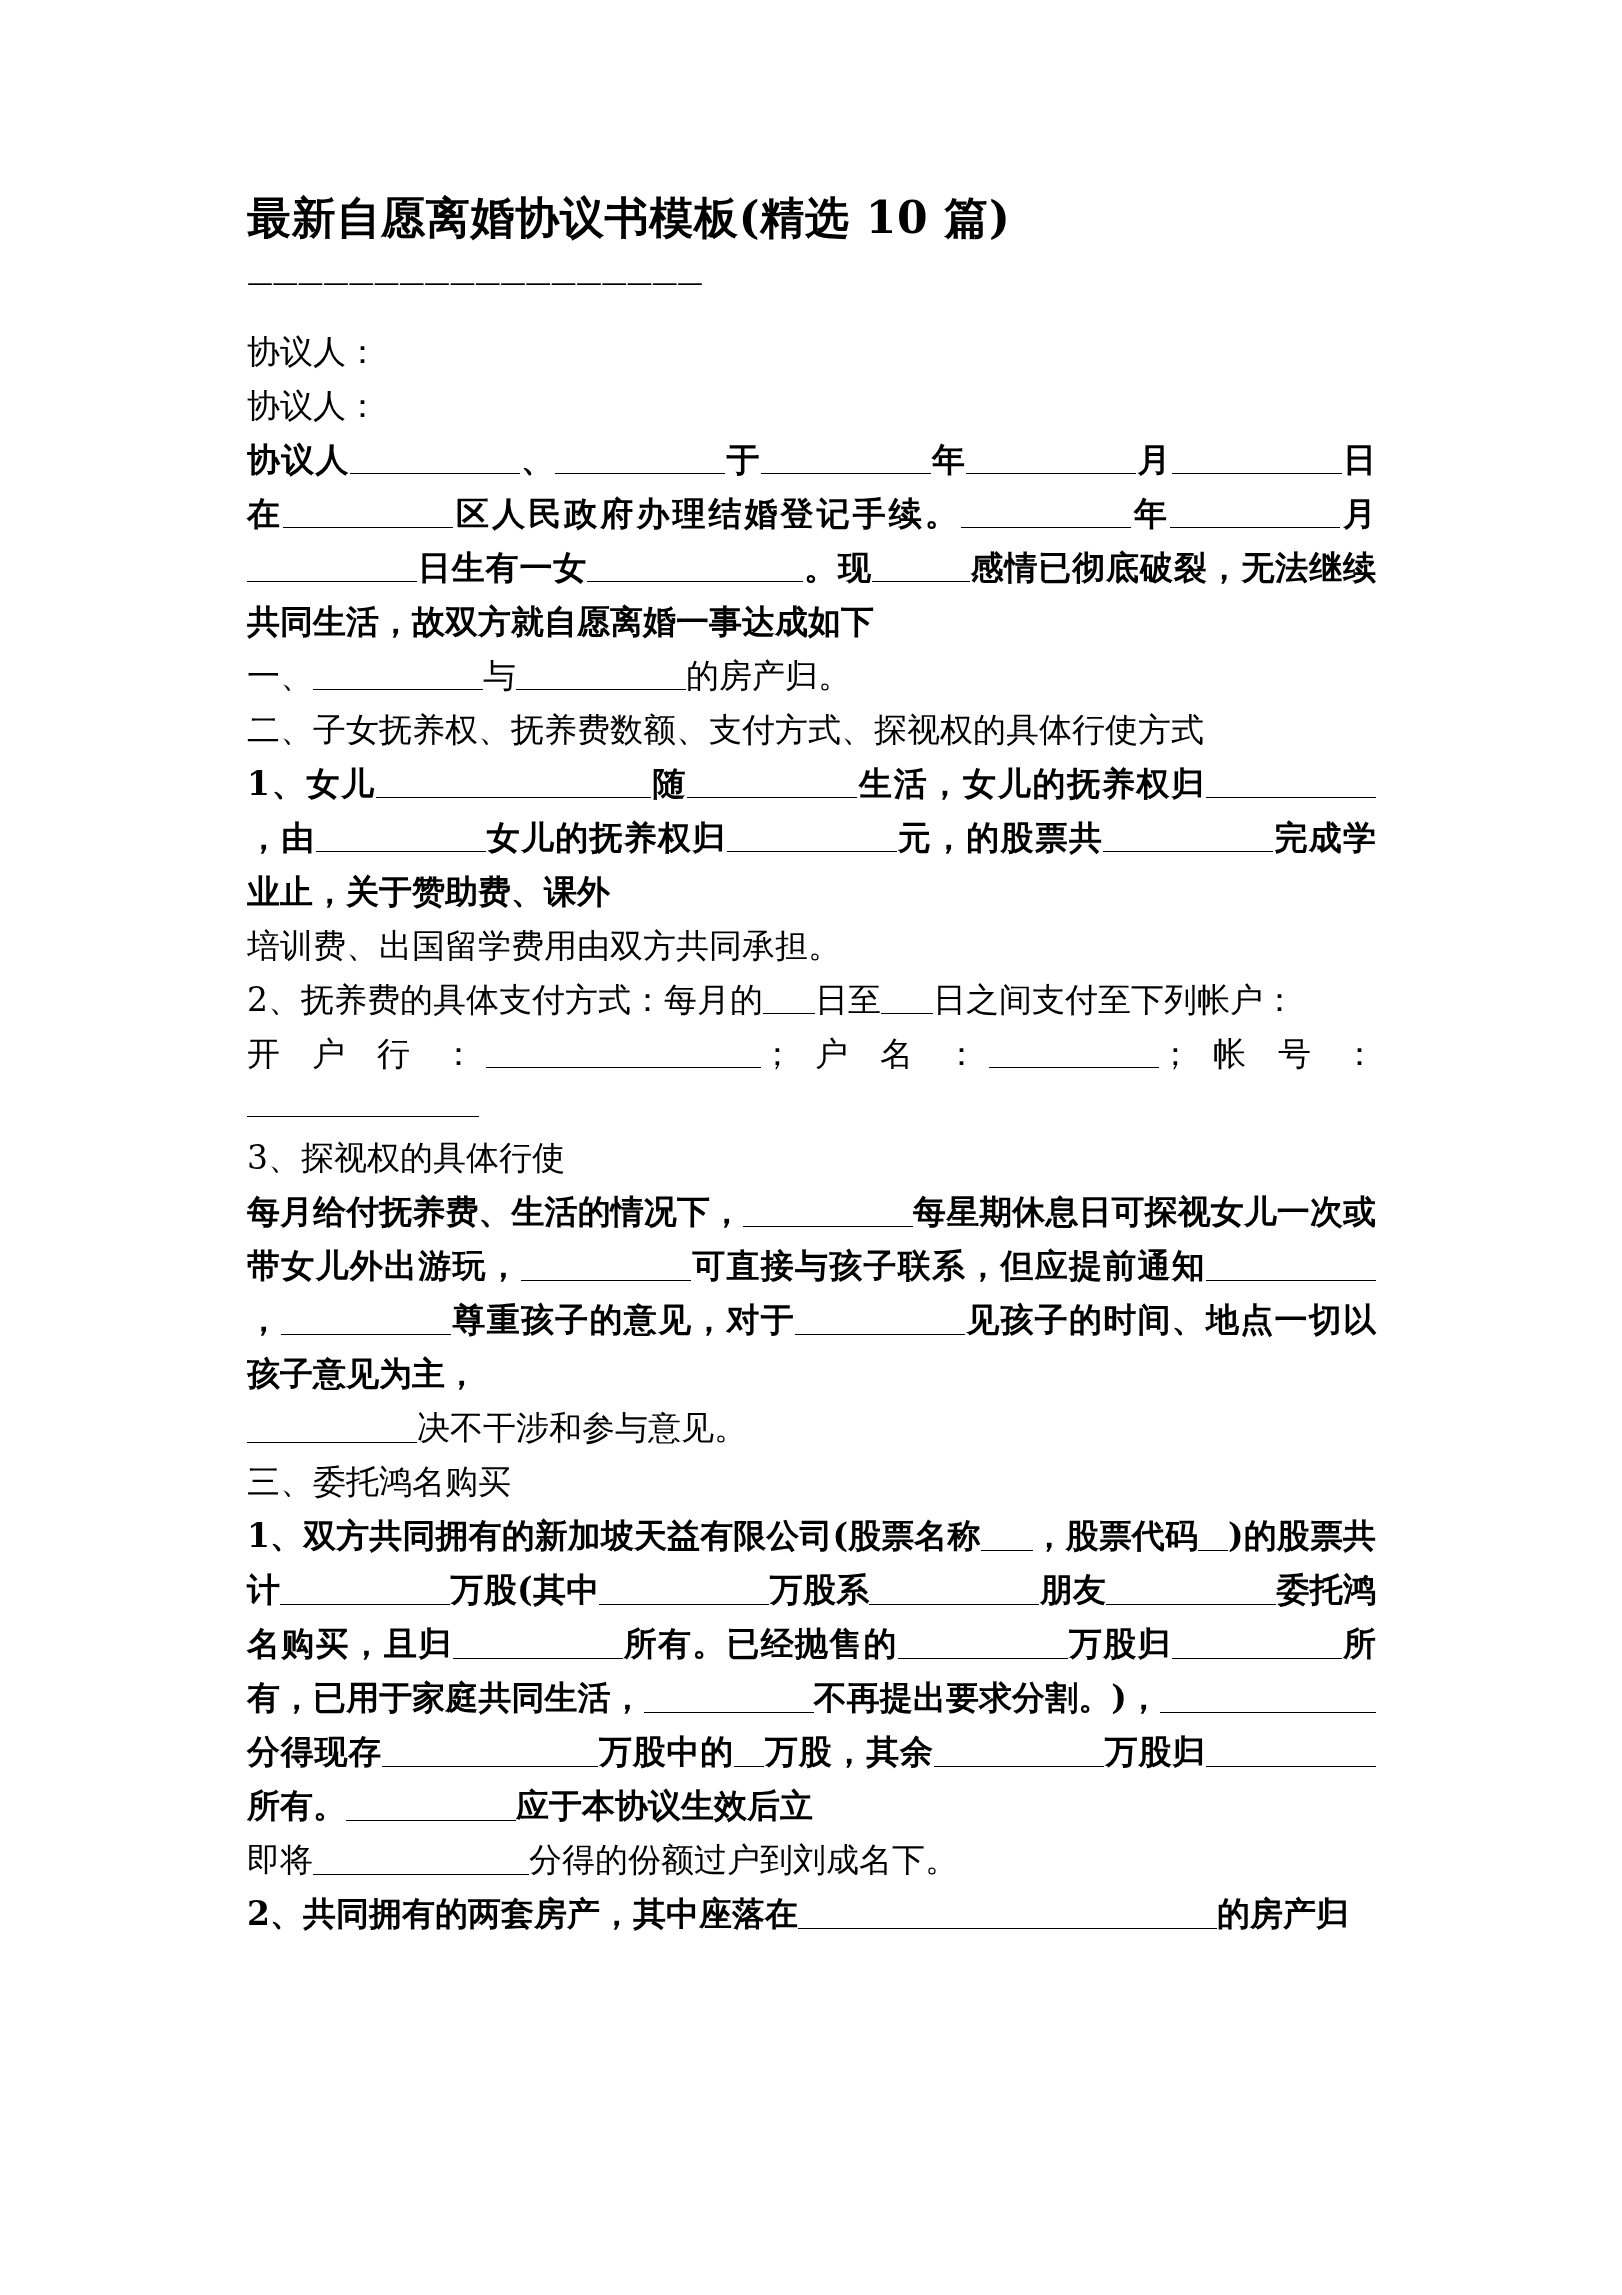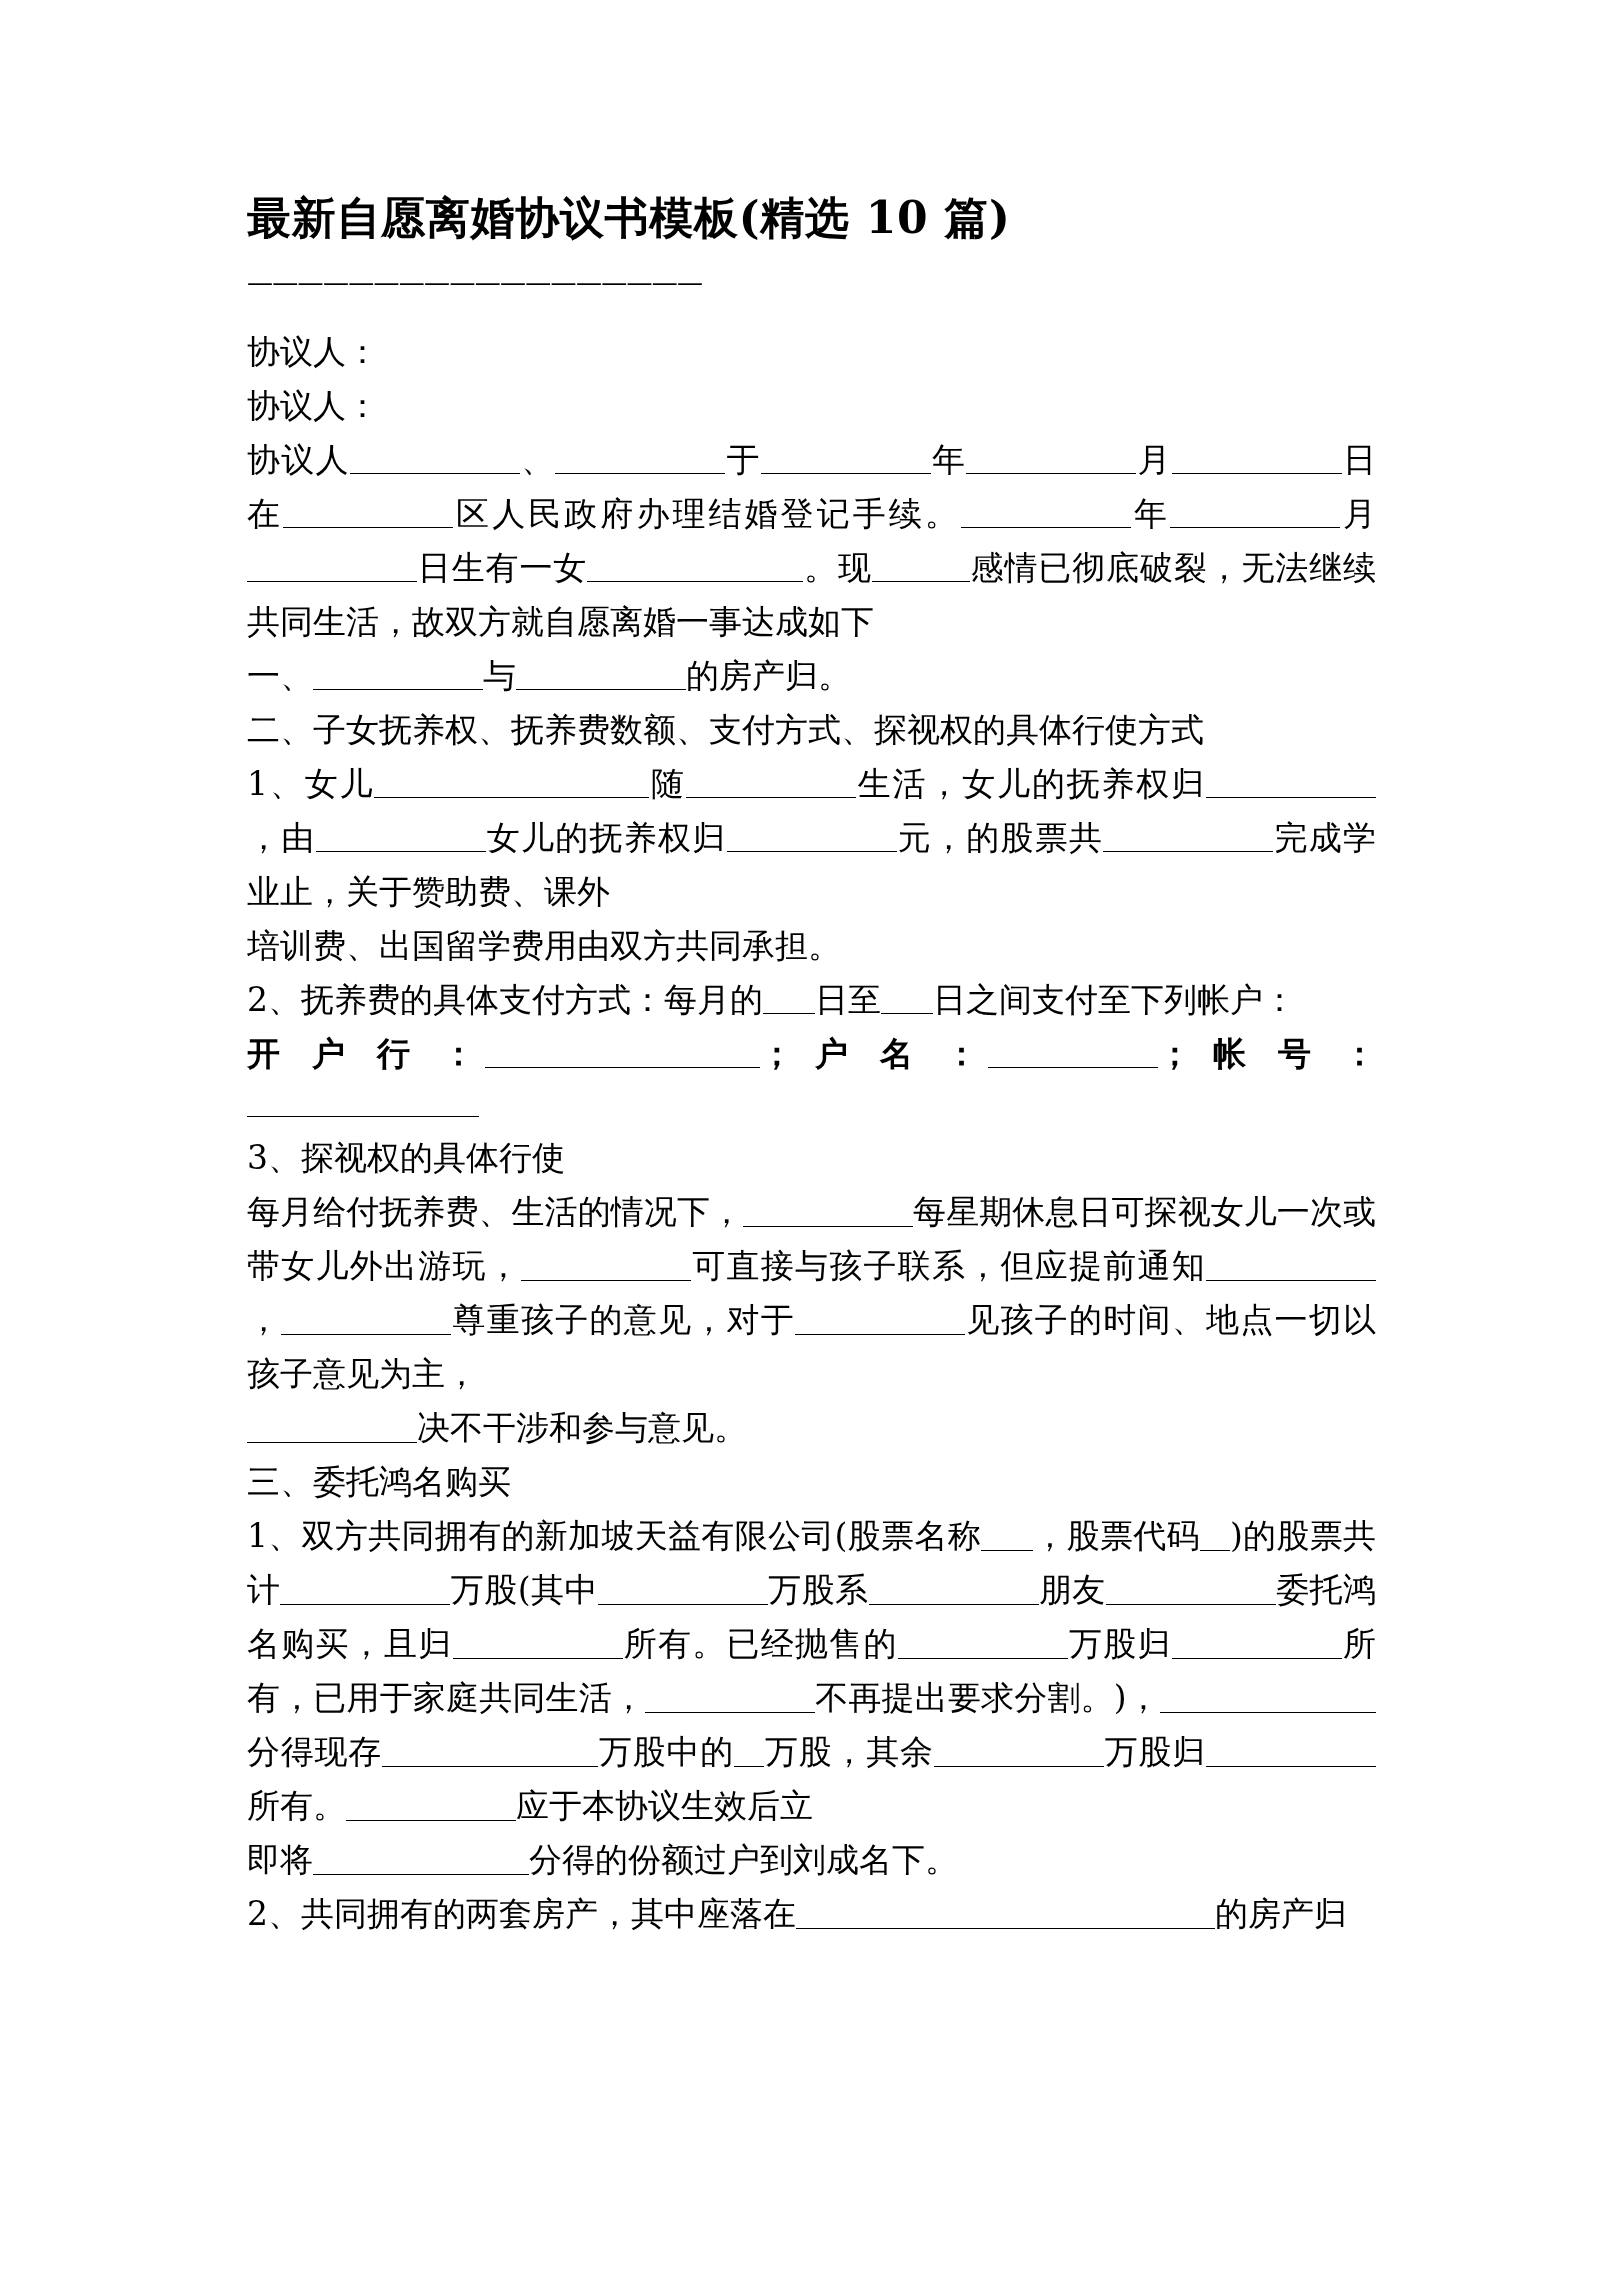--- a/index.html
+++ b/index.html
@@ -58,25 +58,25 @@
     line-height: 54px;
     margin: 0;
     text-align: left;
     word-break: break-all;
   }
   .para.first-body { margin-top: 30px; }
 
   .para.justify {
     text-align: justify;
     text-align-last: justify;
-    font-weight: bold;
   }
   .para.block {
     text-align: justify;
     text-align-last: left;
+    font-weight: bold;
   }
 
   
   .blank {
     display: inline-block;
     border-bottom: 1.6px solid #000;
     vertical-align: -3.9px;
     height: 19.6px;
   }
   .b-xs  { width: 30px; }

